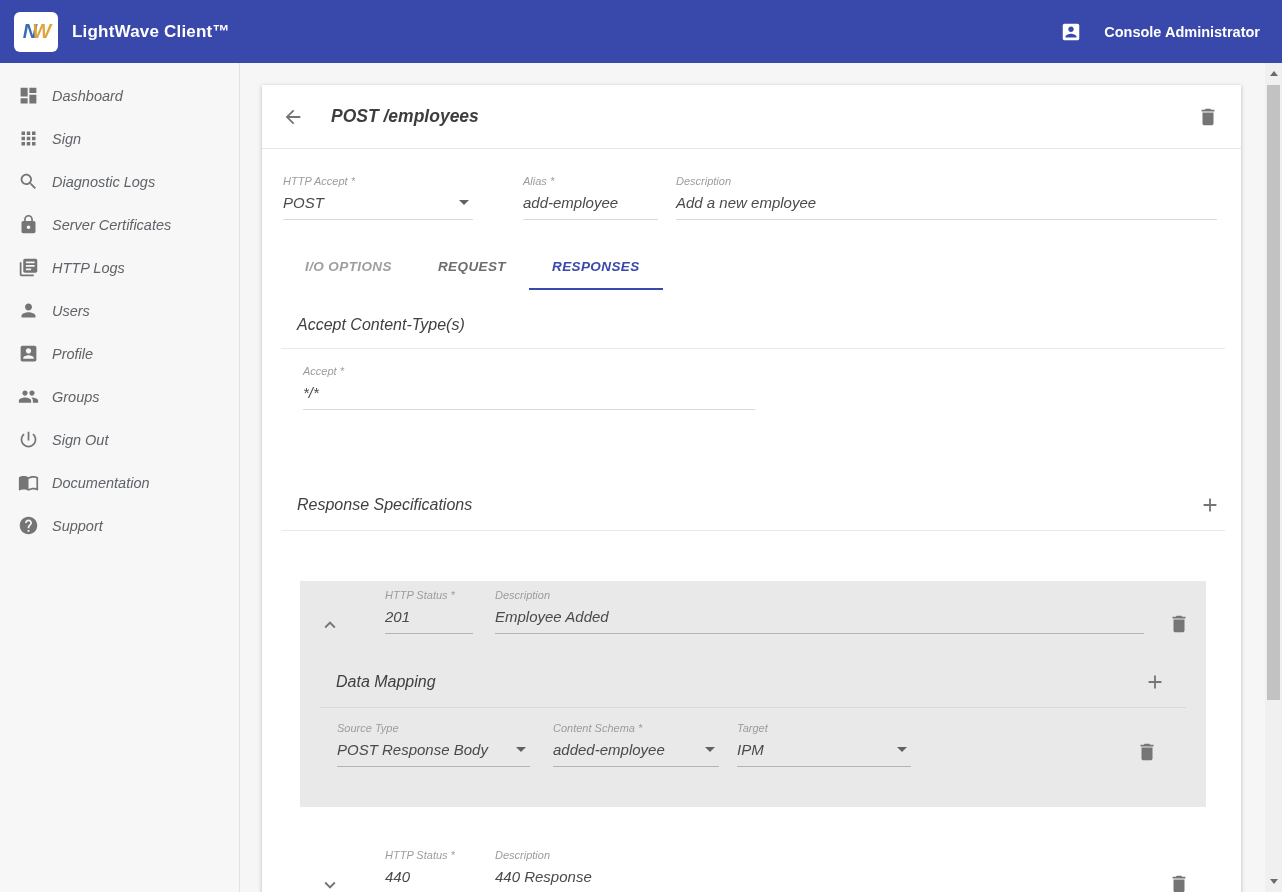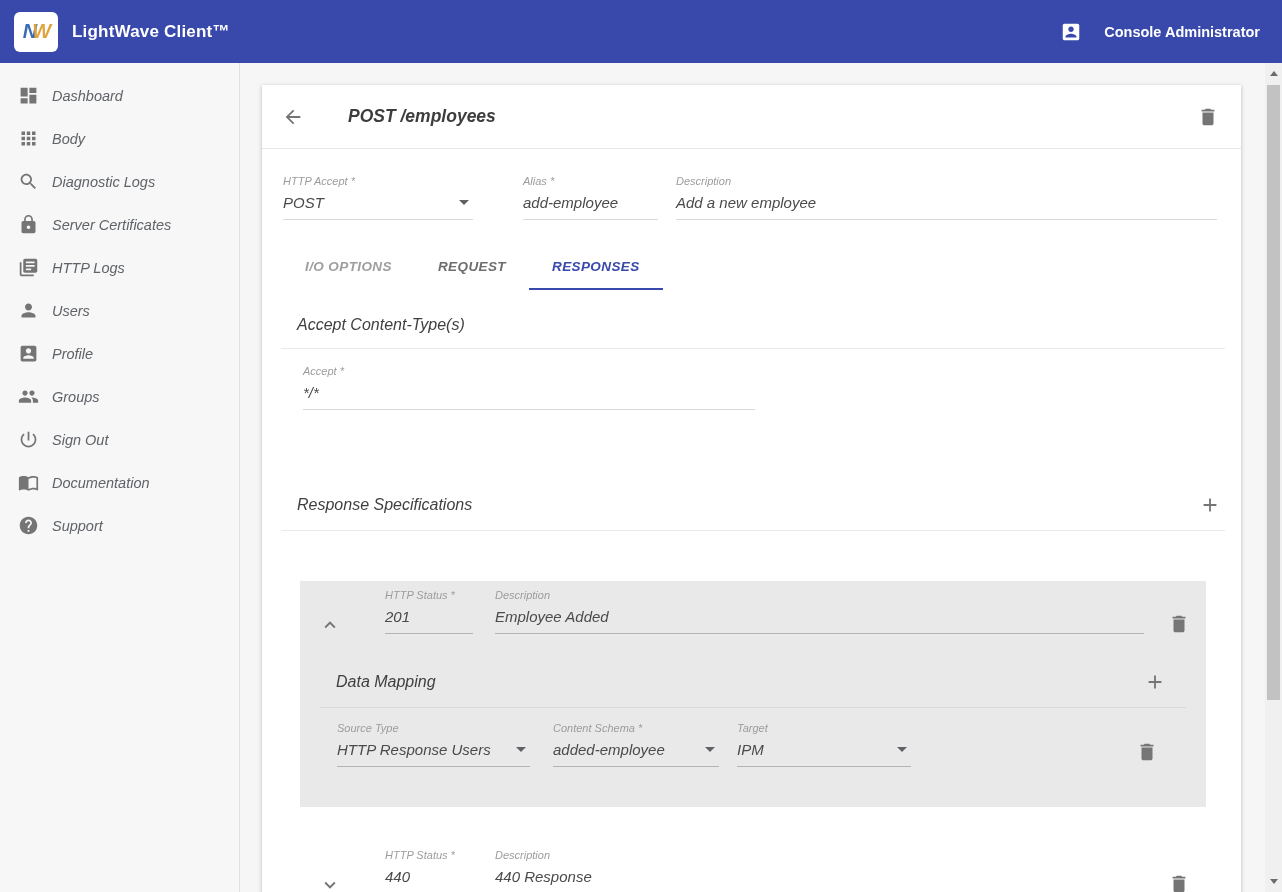--- a/index.html
+++ b/index.html
@@ -21,21 +21,21 @@
   .nav-item svg { width:21px; height:21px; fill:#757575; flex:0 0 auto; }
   .nav-item .nav-label { margin-left:13px; font-size:14.5px; color:#5f6368; }
 
   .main { flex:1; background:#f6f6f6; padding:22px 24px 0 22px; overflow:hidden; }
   .card { background:#ffffff; height:calc(100% + 30px); box-shadow:0 1px 4px rgba(0,0,0,.25); }
 
   
   .card-header { height:64px; border-bottom:1px solid #e6e6e6; display:flex; align-items:center; padding:0 22px 0 20px; }
   .icon-btn { background:none; border:none; cursor:pointer; display:flex; align-items:center; justify-content:center; padding:0; }
   .icon-btn svg { width:22px; height:22px; fill:#757575; }
-  .page-title { font-size:17.5px; color:#3d3d3d; margin-left:44px; }
+  .page-title { font-size:17.5px; color:#3d3d3d; margin-left:27px; }
   .card-header .icon-btn.trash { margin-left:auto; }
 
   
   .field-label { font-size:11px; color:#9c9c9c; margin-bottom:7px; white-space:nowrap; }
   .field-value { font-size:15px; color:#4a4a4a; border-bottom:1px solid #dadada; padding-bottom:8px; display:flex; align-items:center; white-space:nowrap; }
   .caret { width:0; height:0; border-left:5px solid transparent; border-right:5px solid transparent; border-top:5px solid #5f6368; margin-left:auto; margin-right:4px; }
 
   .fields-row { display:flex; padding:26px 24px 0 21px; }
   .f-method { width:190px; }
   .f-alias  { width:135px; margin-left:50px; }
@@ -110,21 +110,21 @@
     <div class="nav-item">
       <svg viewBox="0 0 24 24">
           <path d="M3 13h8V3H3v10zm0 8h8v-6H3v6zm10 0h8V11h-8v10zm0-18v6h8V3h-8z"></path>
         </svg>
       <span class="nav-label">Dashboard</span>
     </div>
     <div class="nav-item">
       <svg viewBox="0 0 24 24">
           <path d="M4 8h4V4H4v4zm6 12h4v-4h-4v4zm-6 0h4v-4H4v4zm0-6h4v-4H4v4zm6 0h4v-4h-4v4zm6-10v4h4V4h-4zm-6 4h4V4h-4v4zm6 6h4v-4h-4v4zm0 6h4v-4h-4v4z"></path>
         </svg>
-      <span class="nav-label">Body</span>
+      <span class="nav-label">Sign</span>
     </div>
     <div class="nav-item">
       <svg viewBox="0 0 24 24">
           <path d="M15.5 14h-.79l-.28-.27C15.41 12.59 16 11.11 16 9.5 16 5.91 13.09 3 9.5 3S3 5.91 3 9.5 5.91 16 9.5 16c1.61 0 3.09-.59 4.23-1.57l.27.28v.79l5 4.99L20.49 19l-4.99-5zm-6 0C7.01 14 5 11.99 5 9.5S7.01 5 9.5 5 14 7.01 14 9.5 11.99 14 9.5 14z"></path>
         </svg>
       <span class="nav-label">Diagnostic Logs</span>
     </div>
     <div class="nav-item">
       <svg viewBox="0 0 24 24">
           <path d="M18 8h-1V6c0-2.76-2.24-5-5-5S7 3.24 7 6v2H6c-1.1 0-2 .9-2 2v10c0 1.1.9 2 2 2h12c1.1 0 2-.9 2-2V10c0-1.1-.9-2-2-2zm-6 9c-1.1 0-2-.9-2-2s.9-2 2-2 2 .9 2 2-.9 2-2 2zm3.1-9H8.9V6c0-1.71 1.39-3.1 3.1-3.1 1.71 0 3.1 1.39 3.1 3.1v2z"></path>
@@ -277,21 +277,21 @@
                   <path d="M19 13h-6v6h-2v-6H5v-2h6V5h2v6h6v2z"></path>
                 </svg>
             </button>
           </div>
           <div class="divider dm-divider"></div>
 
           <div class="map-row">
             <div class="m-source">
               <div class="field-label">Source Type</div>
               <div class="field-value">
-                <span>HTTP Response Users</span>
+                <span>POST Response Body</span>
                 <span class="caret"></span>
               </div>
             </div>
             <div class="m-schema">
               <div class="field-label">Content Schema *</div>
               <div class="field-value">
                 <span>added-employee</span>
                 <span class="caret"></span>
               </div>
             </div>

